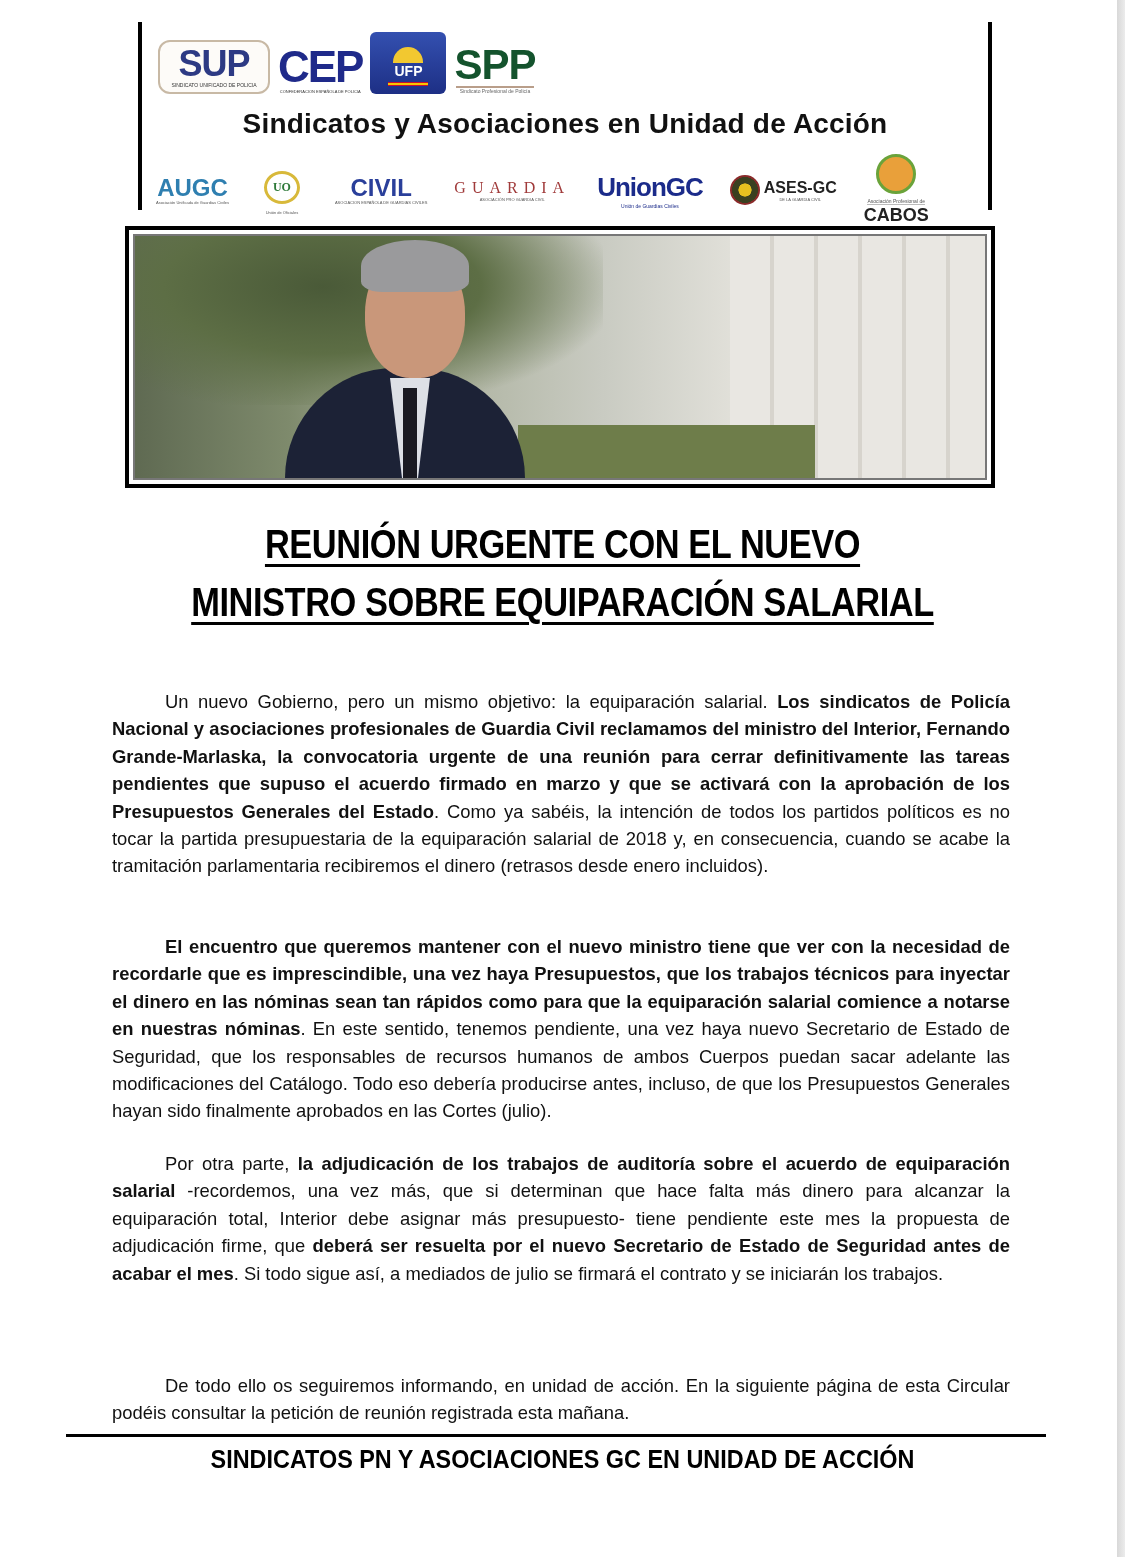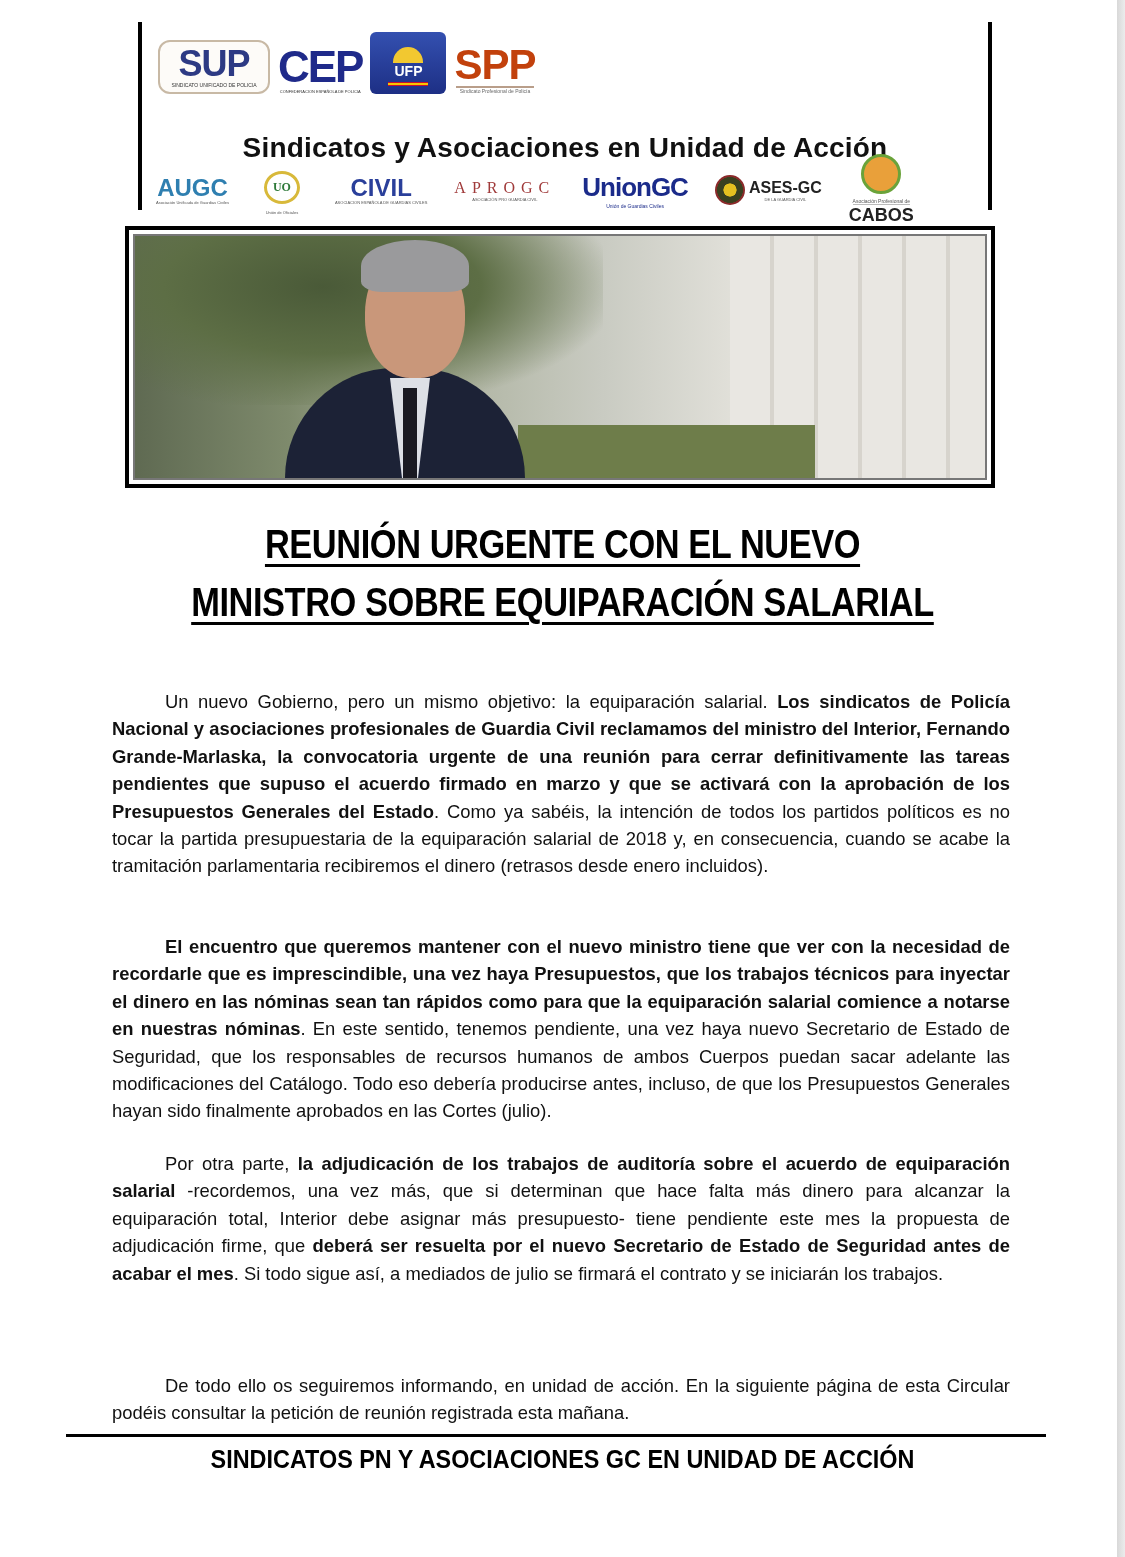--- a/index.html
+++ b/index.html
@@ -10,24 +10,24 @@
   .logo{display:flex;flex-direction:column;align-items:center;justify-content:center;}
   .logo-sup{width:108px;height:50px;border:2px solid #c8b9a5;border-radius:12px;background:#fdfbf8;}
   .logo-sup .big{font:900 36px "Liberation Sans",sans-serif;color:#2d3a84;letter-spacing:-1px;line-height:36px;}
   .logo-sup .small{font-size:5px;color:#333;}
   .logo-cep .big{font:900 44px "Liberation Sans",sans-serif;color:#1f2a8a;line-height:44px;letter-spacing:-2px;}
   .logo-cep .small{font-size:4px;color:#333;}
   .logo-ufp{width:76px;height:62px;border-radius:6px;background:linear-gradient(#3450b0,#1d2f85);}
   .logo-ufp .sun{width:30px;height:16px;border-radius:16px 16px 0 0;background:#f2c830;margin-top:6px;}
   .logo-ufp .big{font:900 14px "Liberation Sans",sans-serif;color:#fff;}
   .logo-ufp .flag{width:40px;height:4px;background:linear-gradient(#c8102e 0 33%,#f7c600 33% 66%,#c8102e 66%);margin-top:3px;}
-  .logo-spp .big{font:900 42px "Liberation Sans",sans-serif;color:#c2410c;line-height:42px;letter-spacing:-1px;}
+  .logo-spp .big{font:900 42px "Liberation Sans",sans-serif;color:#14532d;line-height:42px;letter-spacing:-1px;}
   .logo-spp .line{width:78px;height:2px;background:#b99e8a;}
   .logo-spp .small{font-size:5px;color:#666;text-align:center;}
-  .header-title{position:absolute;left:0;right:0;top:86px;text-align:center;font:700 28px "Liberation Sans",sans-serif;color:#111;letter-spacing:0.2px;margin-top:24px;}
+  .header-title{position:absolute;left:0;right:0;top:86px;text-align:center;font:700 28px "Liberation Sans",sans-serif;color:#111;letter-spacing:0.2px;}
   .logos-bottom{position:absolute;left:14px;top:132px;display:flex;align-items:center;gap:27px;}
   .lb .big{font:900 24px "Liberation Sans",sans-serif;line-height:24px;}
   .lb .small{font-size:4px;color:#555;}
   .augc .big{color:#2f7fb0;}
   .uo{width:52px;height:50px;}
   .uo .ring{width:30px;height:30px;border-radius:50%;border:3px solid #d8b93a;margin:6px auto;display:flex;align-items:center;justify-content:center;font:700 12px "Liberation Serif",serif;color:#2f7a3a;}
   .uo .small{text-align:center;}
   .aegc .big{color:#2a3f9a;}
   .aprogc .big{font:400 16px "Liberation Serif",serif;letter-spacing:6px;color:#a03a3a;}
   .uniongc .big{color:#1b2b8a;font:900 26px "Liberation Sans",sans-serif;letter-spacing:-1px;}
@@ -100,21 +100,21 @@
     </div>
     <div class="logo lb uo">
       <span class="ring">UO</span>
       <span class="small">Unión de Oficiales</span>
     </div>
     <div class="logo lb aegc">
       <span class="big">CIVIL</span>
       <span class="small">ASOCIACION ESPAÑOLA DE GUARDIAS CIVILES</span>
     </div>
     <div class="logo lb aprogc">
-      <span class="big">APROGC</span>
+      <span class="big">GUARDIA</span>
       <span class="small">ASOCIACIÓN PRO GUARDIA CIVIL</span>
     </div>
     <div class="logo lb uniongc">
       <span class="big">UnionGC</span>
       <span class="small">Unión de Guardias Civiles</span>
     </div>
     <div class="lb ases">
       <span class="emb"></span>
       <div class="logo">
         <span class="big">ASES-GC</span>

